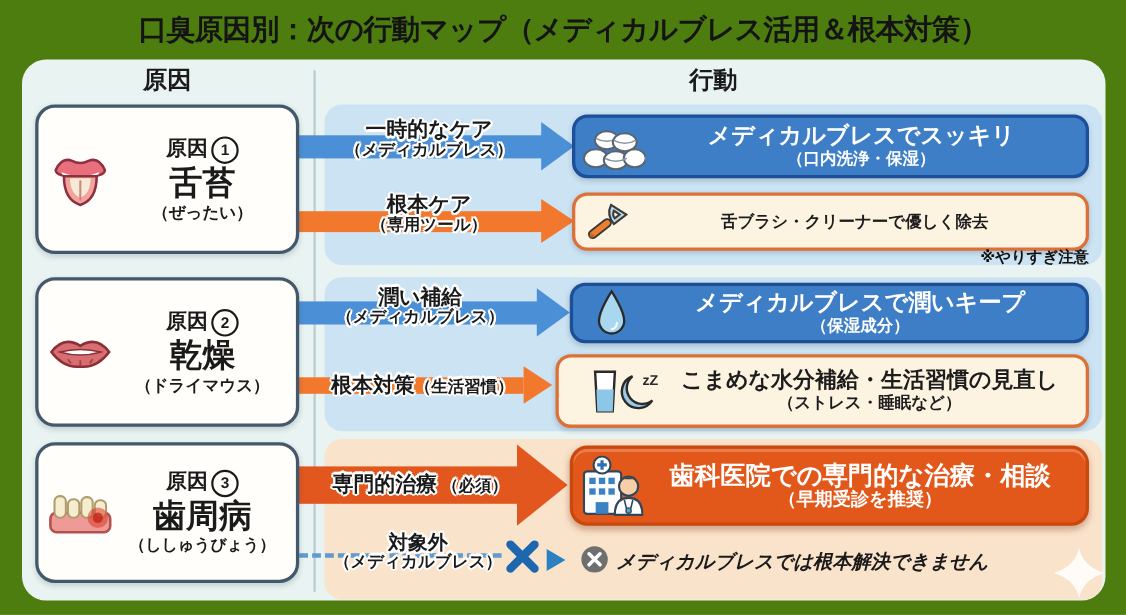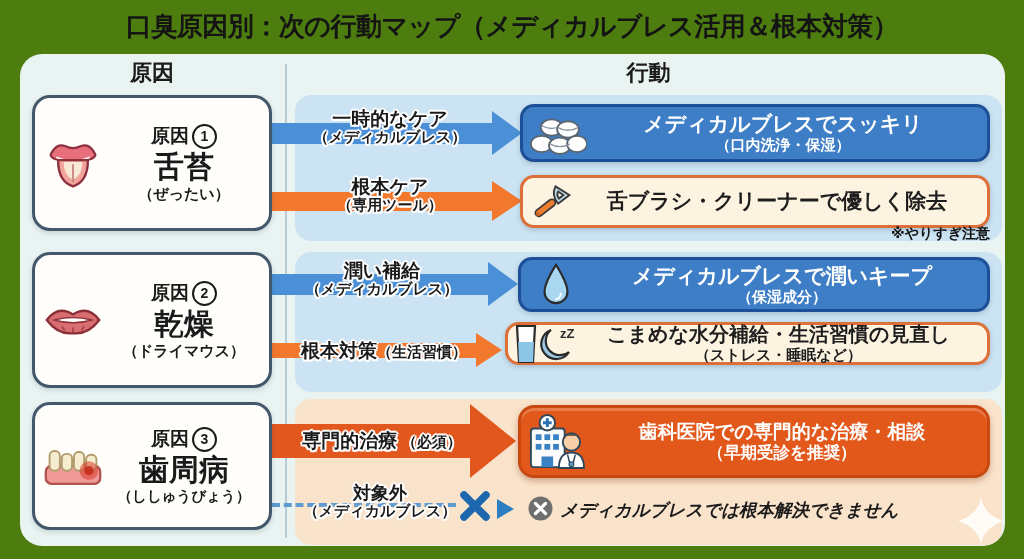--- a/index.html
+++ b/index.html
@@ -149,21 +149,21 @@
   </div>
   <div class="abs action-box box-cream" style="left:520px;top:175px;width:470px;height:53px;">
     <div class="abox-icon" style="flex-basis:58px;">
       <svg width="40" height="40" viewBox="0 0 46 46">
         <rect x="2" y="26" width="27" height="8" rx="4" transform="rotate(-38 15 30)" fill="#ef7d2e" stroke="#3a3a3a" stroke-width="2"></rect>
         <path fill-rule="evenodd" d="M27 5 L43 15 L30 25 Q22 15 27 5 Z M30 11 L36 15 L31 19 Q28 15 30 11 Z" fill="#bcd9e4" stroke="#3a3a3a" stroke-width="2.2"></path>
         <circle cx="7" cy="37" r="2.2" fill="#c86320"></circle>
       </svg>
     </div>
     <div class="abox-text">
-      <div class="bt1" style="font-size:21px;">舌ブラシ・クリーナーで優しく除去</div>
+      <div class="bt1" style="font-size:15px;">舌ブラシ・クリーナーで優しく除去</div>
     </div>
   </div>
   <div class="abs note" style="left:690px;top:225px;width:300px;">※やりすぎ注意</div>
 
   <div class="abs shaft" style="left:268px;top:274px;width:222px;height:21px;background:#4b90d6;"></div>
   <div class="abs head" style="left:488px;top:262px;border-left:30px solid #4b90d6;border-top:22px solid transparent;border-bottom:22px solid transparent;"></div>
   <div class="abs arrow-label" style="left:280px;top:260px;width:204px;">
     <div class="al-main">潤い補給</div>
     <div class="al-sub">（メディカルブレス）</div>
   </div>
@@ -178,21 +178,21 @@
       <div class="bt1">メディカルブレスで潤いキープ</div>
       <div class="bt2">（保湿成分）</div>
     </div>
   </div>
 
   <div class="abs shaft" style="left:268px;top:343px;width:208px;height:15px;background:#f2782e;"></div>
   <div class="abs head" style="left:476px;top:333px;border-left:26px solid #f2782e;border-top:17.5px solid transparent;border-bottom:17.5px solid transparent;"></div>
   <div class="abs arrow-label" style="left:282px;top:340px;width:204px;white-space:nowrap;">
     <span class="al-main">根本対策</span><span class="al-sub">（生活習慣）</span>
   </div>
-  <div class="abs action-box box-cream" style="left:505px;top:322px;width:485px;height:43px;">
+  <div class="abs action-box box-cream" style="left:505px;top:322px;width:485px;height:67px;padding-left:24px;">
     <div class="abox-icon" style="flex-basis:76px;">
       <svg width="66" height="44" viewBox="0 0 66 44">
         <path d="M4 4 L22 4 L20 40 L6 40 Z" fill="#fff" stroke="#2a2a2a" stroke-width="2.2"></path>
         <path d="M5.2 20 L20.9 20 L20 40 L6 40 Z" fill="#8ec6e8"></path>
         <path d="M38 8 A15 15 0 1 0 56 30 A12 12 0 0 1 38 8 Z" fill="#9cc8e4" stroke="#2a2a2a" stroke-width="2.2"></path>
         <text x="47" y="16" font-size="13" font-weight="bold" fill="#2a2a2a">zZ</text>
       </svg>
     </div>
     <div class="abox-text">
       <div class="bt1" style="font-size:20px;">こまめな水分補給・生活習慣の見直し</div>
@@ -219,21 +219,21 @@
           <rect x="27" y="31" width="6" height="6" fill="#3b82c4"></rect>
         <rect x="15" y="44" width="12" height="11" fill="#3b82c4"></rect>
         <circle cx="46" cy="29" r="9" fill="#f6cfa8" stroke="#30475a" stroke-width="2"></circle>
         <path d="M37.5 27 a9 9 0 0 1 17 0 l-3.5 -4.5 h-10 Z" fill="#4a3b30"></path>
         <path d="M33 56 Q33 40 46 40 Q59 40 59 56 Z" fill="#fff" stroke="#30475a" stroke-width="2"></path>
         <path d="M42 42 L44 50 M50 42 L48 50" stroke="#30475a" stroke-width="1.5"></path>
         <circle cx="46" cy="52" r="2.5" fill="#5aa0c8" stroke="#30475a" stroke-width="1.2"></circle>
       </svg>
     </div>
     <div class="abox-text">
-      <div class="bt1" style="font-size:19px;">歯科医院での専門的な治療・相談</div>
+      <div class="bt1" style="font-size:23px;">歯科医院での専門的な治療・相談</div>
       <div class="bt2" style="font-size:16.5px;">（早期受診を推奨）</div>
     </div>
   </div>
 
   <div class="abs dashed" style="left:272px;top:503px;width:184px;"></div>
   <div class="abs arrow-label" style="left:300px;top:483px;width:160px;">
     <div class="al-main" style="font-size:18px;">対象外</div>
     <div class="al-sub">（メディカルブレス）</div>
   </div>
   <div class="abs" style="left:458px;top:489px;z-index:5;">

